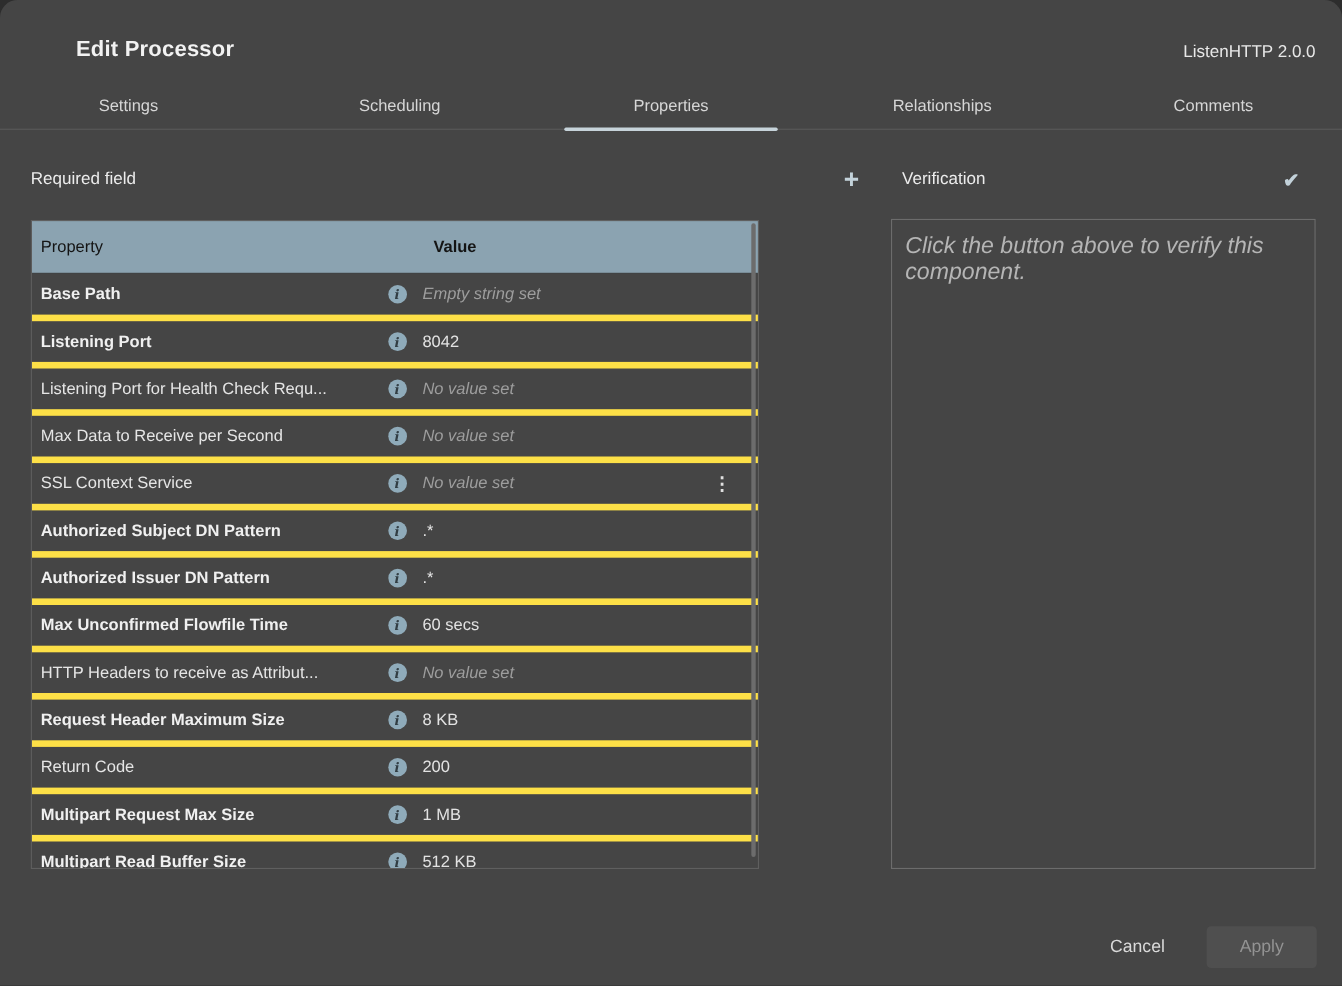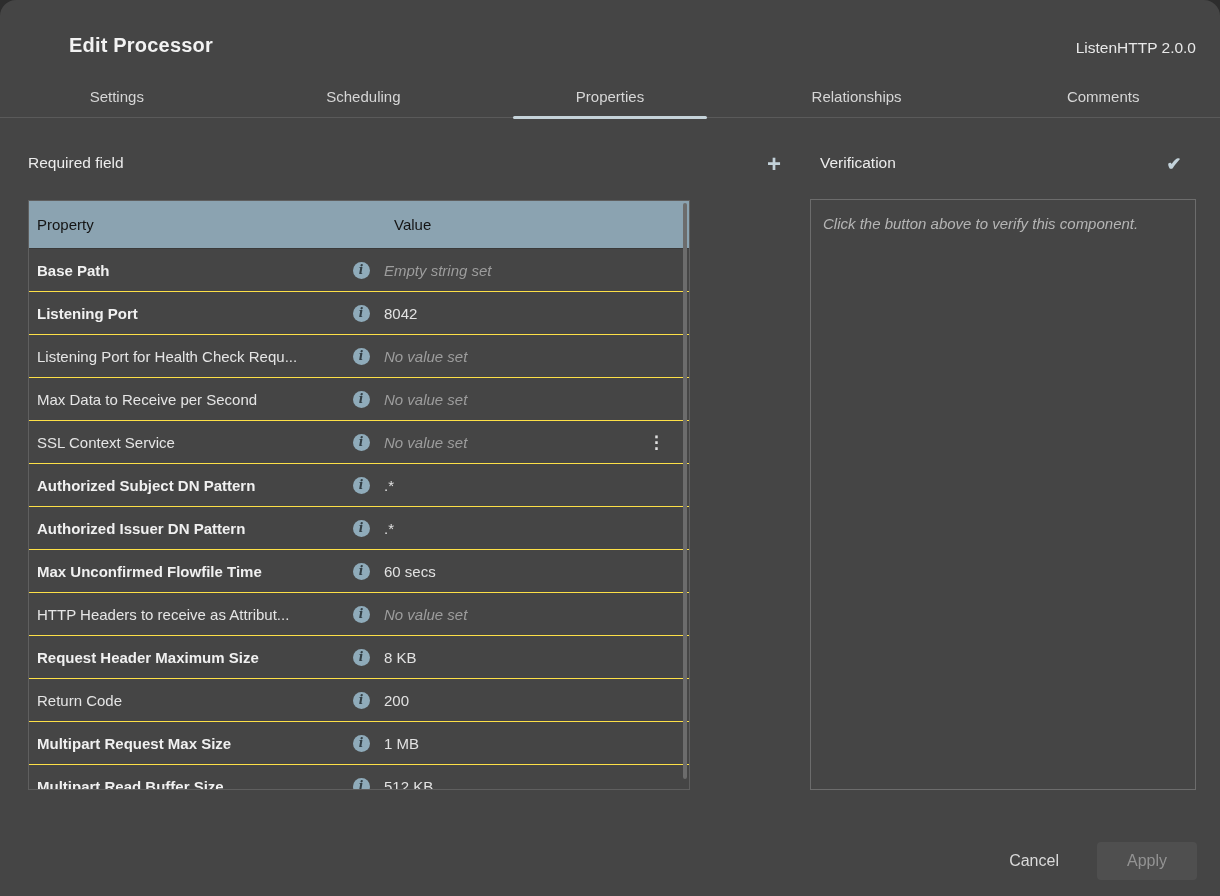--- a/index.html
+++ b/index.html
@@ -57,24 +57,24 @@
   .prop-table {
     position: absolute; left: 28px; top: 200px; width: 662px; height: 590px;
     border: 1px solid #5f5f5f; background: #454545; overflow: hidden;
   }
   .tbl-header {
     display: flex; align-items: center; height: 48px;
     background: #8ba3b1; color: #141414; font-size: 15px; font-weight: 500;
     border-bottom: 1px solid #3a3a3a;
   }
   .col-name-h { flex: 0 0 323px; padding-left: 8px; }
-  .col-value-h { flex: 1; padding-left: 42px; }
+  .col-value-h { flex: 1; padding-left: 42px; font-weight: bold; }
   .tbl-row {
     display: flex; align-items: center; height: 43px;
-    border-bottom: 1px solid #fde047; position: relative;
+    border-bottom: 6px solid #fde047; position: relative;
     cursor: pointer;
   }
   .row-name {
     flex: 0 0 315px; padding-left: 8px;
     font-size: 15px; color: #e5e5e5;
     white-space: nowrap; overflow: hidden;
   }
   .row-name.required { font-weight: 700; color: #f0f0f0; }
   .info-cell { flex: 0 0 34px; display: flex; justify-content: center; }
   .info-badge {
@@ -97,21 +97,21 @@
     position: absolute; top: 2px; bottom: 10px; right: 2px; width: 4px;
     background: #6c6c6c; border-radius: 2px;
   }
   
   .verify-panel {
     position: absolute; left: 810px; top: 199px; width: 386px; height: 591px;
     border: 1px solid #6c6c6c; background: #454545;
     padding: 12px 12px;
   }
   .verify-placeholder {
-    font-size: 15px; font-style: italic; color: #b5b5b5; line-height: 24px;
+    font-size: 21px; font-style: italic; color: #b5b5b5; line-height: 24px;
   }
   
   .footer {
     position: absolute; right: 23px; bottom: 16px;
     display: flex; align-items: center; gap: 28px;
   }
   .btn-cancel {
     background: none; border: none; color: #dadada;
     font-family: inherit; font-size: 16px; padding: 8px 10px; cursor: pointer;
   }

